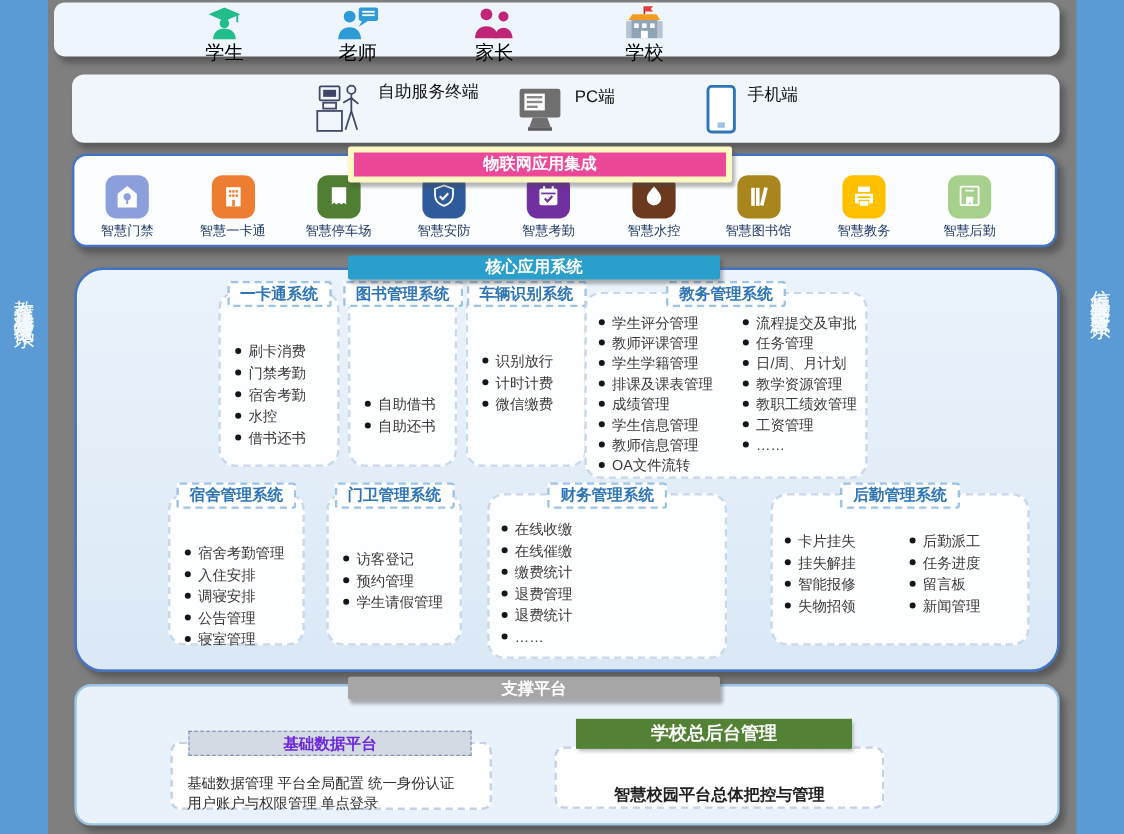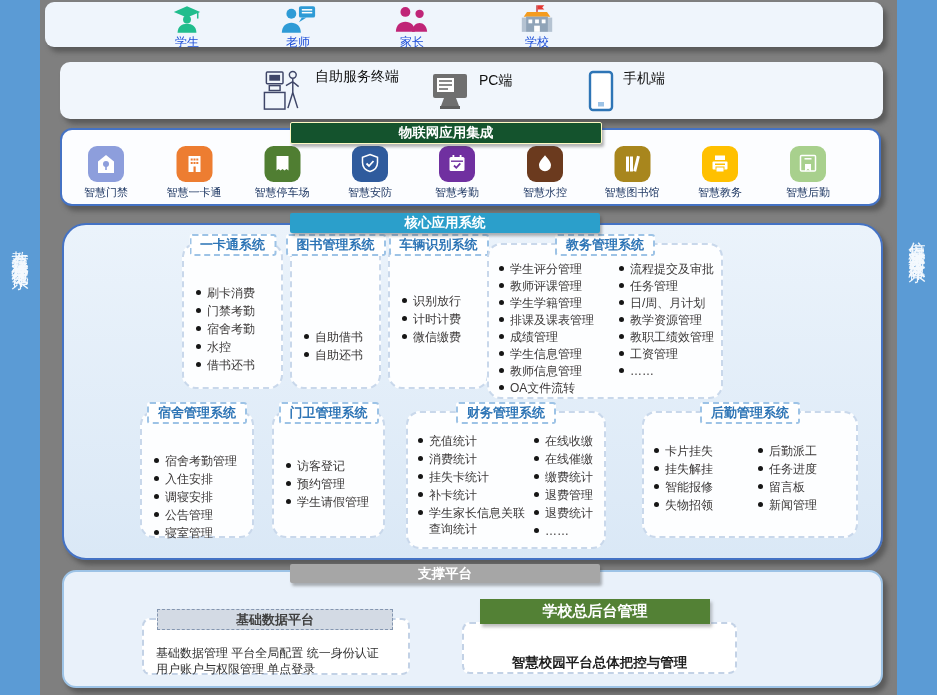--- a/index.html
+++ b/index.html
@@ -5,47 +5,47 @@
   html,body{margin:0;padding:0}
   body{width:937px;height:695px;position:relative;background:#7F7F7F;overflow:hidden;
        font-family:"Liberation Sans","DejaVu Sans",sans-serif;}
   .strip{position:absolute;top:0;bottom:0;width:40px;background:#5B9BD5;z-index:1}
   .strip.l{left:0}.strip.r{right:0}
   .vtext{position:absolute;left:50%;transform:translateX(-50%);writing-mode:vertical-lr;text-orientation:upright;
          color:#F4F9FE;font-size:17px;letter-spacing:2px;white-space:nowrap}
   .panel{position:absolute;z-index:2;box-shadow:4px 5px 5px rgba(60,60,60,.55)}
   #users-panel{left:45px;top:2px;width:838px;height:45px;background:#EFF5FC;border-radius:9px}
   .ugroup{position:absolute;top:3px;transform:translateX(-50%);display:flex;flex-direction:column;align-items:center}
-  .ulabel{font-size:12px;color:#1d4ed8;margin-top:0px;white-space:nowrap}
+  .ulabel{font-size:16px;color:#000000;margin-top:0px;white-space:nowrap}
   #terminals-panel{left:60px;top:62px;width:823px;height:57px;background:#F1F6FC;border-radius:10px}
   .tgroup{position:absolute;display:flex;align-items:flex-start;gap:9px}
   .tlabel{font-size:14px;color:#111;white-space:nowrap}
   .tab{position:absolute;display:flex;align-items:center;justify-content:center;color:#fff;font-weight:bold;
        z-index:6;box-shadow:2px 3px 3px rgba(70,70,70,.4);border-radius:2px}
   #iot-panel{left:60px;top:128px;width:821px;height:78px;background:#FCFDFF;border:2px solid #4472C4;border-radius:12px;box-sizing:border-box}
-  #iot-tab{left:290px;top:122px;width:310px;height:20px;background:#14532d;font-size:13.5px;border:1px solid #fef9c3}
+  #iot-tab{left:290px;top:122px;width:310px;height:20px;background:#ec4899;font-size:13.5px;border:5px solid #fef9c3}
   .iot-item{position:absolute;top:16px;transform:translateX(-50%);display:flex;flex-direction:column;align-items:center}
   .badge{width:36px;height:36px;border-radius:9px;display:flex;align-items:center;justify-content:center}
   .iot-label{font-size:11px;color:#1F3864;margin-top:3px;white-space:nowrap}
   #core-panel{left:62px;top:223px;width:821px;height:337px;background:linear-gradient(180deg,#EBF3FB,#DAE8F6);
               border:2px solid #4472C4;border-radius:24px;box-sizing:border-box}
   #core-tab{left:290px;top:213px;width:310px;height:20px;background:#2B9FCB;font-size:13.5px}
   .sysbox{position:absolute;background:#FDFEFF;border:2px dashed #C9D8EB;border-radius:14px;box-sizing:border-box}
   .box-title{position:absolute;top:-11px;left:50%;transform:translateX(-50%);background:#fff;border:2px dashed #9DC3E6;
              border-radius:3px;padding:1px 9px;font-size:13px;font-weight:bold;color:#2E75B6;white-space:nowrap;line-height:16px}
   .list{display:flex;flex-direction:column;gap:2px;padding-left:12px;padding-right:4px}
   .li{display:flex;align-items:flex-start;font-size:12px;color:#3B3838;line-height:16px}
   .dot{width:5px;height:5px;border-radius:50%;background:#161616;flex:none;margin:5px 6px 0 0}
   .cols{display:flex;padding-left:10px}
   .cols .list{padding-left:0}
   #support-panel{left:62px;top:570px;width:821px;height:118px;background:#E9F1FA;border:2px solid #9DC3E6;border-radius:14px;box-sizing:border-box}
   #support-tab{left:290px;top:564px;width:310px;height:19px;background:#A6A6A6;font-size:13.5px}
   .subbox{position:absolute;background:#fff;border:2px dashed #C3D2E6;border-radius:8px;box-sizing:border-box}
   #base-tab{position:absolute;left:93px;top:37px;width:234px;height:19px;background:#D3DAE4;border:1px dashed #8496B0;
-            color:#404040;font-size:13px;font-weight:bold;display:flex;align-items:center;justify-content:center;z-index:4}
+            color:#6d28d9;font-size:13px;font-weight:bold;display:flex;align-items:center;justify-content:center;z-index:4}
   #base-box{left:78px;top:46px;width:268px;height:57px}
   .base-lines{padding:25px 0 0 12px;font-size:12px;color:#2F2F2F;line-height:16px}
   #admin-tab{position:absolute;left:416px;top:27px;width:230px;height:25px;background:#538135;color:#fff;font-size:15px;
              font-weight:bold;display:flex;align-items:center;justify-content:center;z-index:4;box-shadow:2px 3px 3px rgba(70,70,70,.35)}
   #admin-box{left:398px;top:50px;width:275px;height:52px;display:flex;align-items:flex-end;justify-content:center}
   .admin-text{font-size:13.5px;font-weight:bold;color:#1F1F1F;padding-top:10px}
 </style>
 </head>
 <body>
 
@@ -413,42 +413,20 @@
       <div class="li">
           <span class="dot"></span>
           <span>学生请假管理</span>
         </div>
     </div>
   </div>
 
   <div class="sysbox" style="left:342px;top:186px;width:200px;height:138px">
     <div class="box-title">财务管理系统</div>
     <div class="cols" style="padding-top:20px">
-      <div class="list" style="width:112px">
-        <div class="li">
-            <span class="dot"></span>
-            <span>充值统计</span>
-          </div>
-        <div class="li">
-            <span class="dot"></span>
-            <span>消费统计</span>
-          </div>
-        <div class="li">
-            <span class="dot"></span>
-            <span>挂失卡统计</span>
-          </div>
-        <div class="li">
-            <span class="dot"></span>
-            <span>补卡统计</span>
-          </div>
-        <div class="li">
-            <span class="dot"></span>
-            <span>学生家长信息关联查询统计</span>
-          </div>
-      </div>
       <div class="list" style="flex:1">
         <div class="li">
             <span class="dot"></span>
             <span>在线收缴</span>
           </div>
         <div class="li">
             <span class="dot"></span>
             <span>在线催缴</span>
           </div>
         <div class="li">

